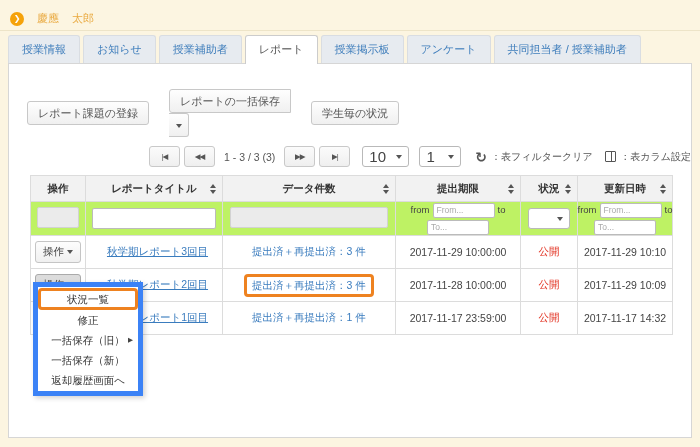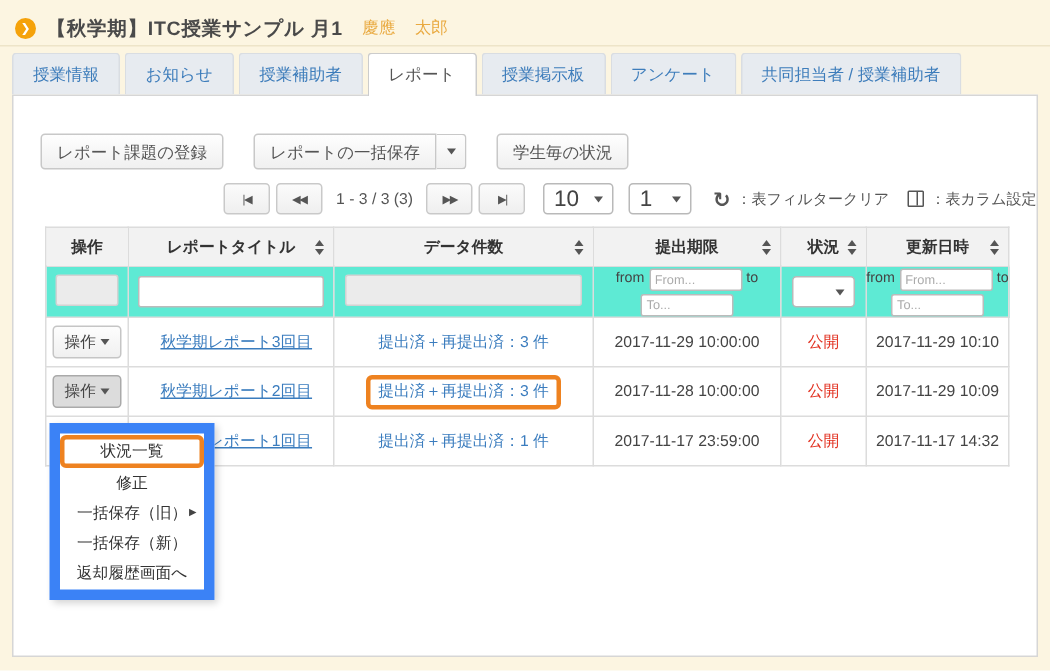--- a/index.html
+++ b/index.html
@@ -22,21 +22,21 @@
          border-radius:3px 3px 0 0; padding:6px 13px; margin-right:3px; font-size:11px;
          cursor:pointer; white-space:nowrap; }
   .tab.active { background:#fff; color:#555; border-color:#ccc; position:relative; z-index:2;
                 margin-bottom:-1px; padding-bottom:7px; }
   
   .panel { margin:0 8px; background:#fff; border:1px solid #d6d6d6; height:375px; position:relative; }
   
   .toolbar { margin:25px 0 0 18px; display:flex; align-items:center;gap:14px; }
   .btn { background:linear-gradient(#fefefe,#f0f0f0); border:1px solid #c8c8c8; border-radius:3px;
          color:#555; font-size:11px; padding:4px 10px; height:24px; cursor:pointer; white-space:nowrap; }
-  .btn-group { display:flex; margin:0 6px; }
+  .btn-group { display:flex; margin:0 6px;flex-direction:column; }
   .btn-group .btn:first-child { border-radius:3px 0 0 3px; }
   .btn-caret { border-left:none; border-radius:0 3px 3px 0; width:20px; padding:4px 0; }
   .caret { display:inline-block; width:0; height:0; border-left:3.5px solid transparent;
            border-right:3.5px solid transparent; border-top:4.5px solid #555; vertical-align:middle; }
   
   .pager { margin:9px 0 0 140px; display:flex; align-items:center; gap:4px; }
   .pg-btn { background:linear-gradient(#fbfbfb,#efefef); border:1px solid #c9c9c9; border-radius:3px;
             height:21px; min-width:31px; font-size:7.5px; color:#555; letter-spacing:-1px;
             cursor:pointer; padding:0 5px; }
   .pg-range { font-size:10.5px; color:#555; margin:0 5px; white-space:nowrap;text-align:center; }
@@ -52,21 +52,21 @@
   .colicon::after { content:""; position:absolute; left:5px; top:0; bottom:0; width:1px; background:#555; }
   
   table.rpt { margin:8px 0 0 21px; border-collapse:collapse; table-layout:fixed; width:642px; font-size:10.5px; }
   table.rpt th, table.rpt td { border:1px solid #dcdcdc; text-align:center; vertical-align:middle; }
   table.rpt th { background:#f2f2f2; height:26px; font-weight:bold; color:#333; position:relative; font-size:10.5px; }
   .sort { position:absolute; right:6px; top:50%; transform:translateY(-50%); display:flex;
           flex-direction:column; gap:2px; cursor:pointer; }
   .sort i { display:block; width:0; height:0; border-left:3.5px solid transparent; border-right:3.5px solid transparent; }
   .sort .up { border-bottom:4px solid #555; }
   .sort .dn { border-top:4px solid #555; }
-  tr.filter-row td { background:#5eead4; height:34px; }
+  tr.filter-row td { background:#bef264; height:34px; }
   .f-dis { display:inline-block; background:#ebebeb; border:1px solid #d2d2d2; border-radius:2px; height:21px; }
   .f-dis.op { width:42px; } .f-dis.data { width:158px; }
   .f-text { width:124px; height:21px; border:1px solid #bbb; border-radius:2px; padding:0 4px; font-size:10px; }
   .date-f { line-height:1; }
   .date-f .row1 { display:flex; align-items:center; justify-content:center; gap:3px; margin-bottom:2px; }
   .date-f label { font-size:9.5px; color:#444; }
   .date-f input { width:62px; height:15px; border:1px solid #bbb; border-radius:2px; font-size:8.5px;
                   padding:0 3px; color:#444; }
   .date-f input::placeholder { color:#aaa; }
   .sel-status { width:42px; height:21px; margin:0 auto; }
@@ -75,33 +75,32 @@
             font-size:10.5px; color:#444; padding:3px 7px; cursor:pointer; white-space:nowrap; }
   .op-btn .caret { margin-left:3px; }
   .op-btn.pressed { background:#dcdcdc; border-color:#aaa; }
   td.t-title { text-align:left; padding-left:7px; }
   a.lnk-title { color:#3a7cbe; text-decoration:underline; }
   a.lnk-data { color:#3a7cbe; text-decoration:none;margin-top:40px; }
   .status-open { color:#e23222; }
   .hl-inline { display:inline-block; border:3px solid #ee8220; border-radius:4px; padding:0 5px; line-height:17px; }
   
   .ctx-menu { position:absolute; left:24px; top:218px; width:110px; background:#fff;
-              border:7px solid #3b82f6; box-shadow:2px 2px 5px rgba(0,0,0,.18); z-index:20; padding:1px 0; }
+              border:5px solid #3b82f6; box-shadow:2px 2px 5px rgba(0,0,0,.18); z-index:20; padding:1px 0; }
   .menu-item { font-size:10.5px; color:#333; text-align:center; padding:3px 6px; line-height:14px;
                cursor:pointer; position:relative; white-space:nowrap; }
   .menu-item.hl { border:3px solid #ee8220; border-radius:4px; padding:1px 6px; }
   .submenu-arrow { position:absolute; right:5px; top:50%; transform:translateY(-50%);
                    font-size:6.5px; color:#444; }
 </style>
 </head>
 <body>
 
 <div class="header">
   <span class="bullet">❯</span>
-  <span class="app-title">【秋学期】ITC授業サンプル 月1</span>
   <a class="user-link" href="#">慶應</a>
   <a class="user-link" href="#">太郎</a>
 </div>
 
 <div class="tabbar">
   <div class="tab">授業情報</div>
   <div class="tab">お知らせ</div>
   <div class="tab">授業補助者</div>
   <div class="tab active">レポート</div>
   <div class="tab">授業掲示板</div>

